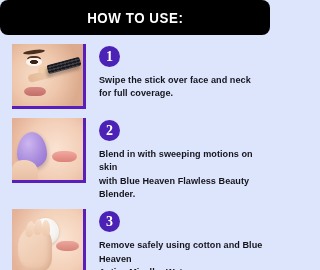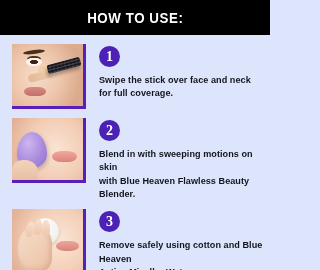--- a/index.html
+++ b/index.html
@@ -21,20 +21,21 @@
     box-sizing: border-box;
   }
 
   
   .header {
     height: 35px;
     background: #000000;
     display: flex;
     align-items: center;
     justify-content: center;
+    border-radius: 8px;
   }
   .header-title {
     color: #ffffff;
     font-family: "Liberation Sans Narrow", "Liberation Sans", sans-serif;
     font-size: 14.5px;
     font-weight: bold;
     letter-spacing: 0.6px;
     transform: scaleX(0.92);
     white-space: nowrap;
   }

